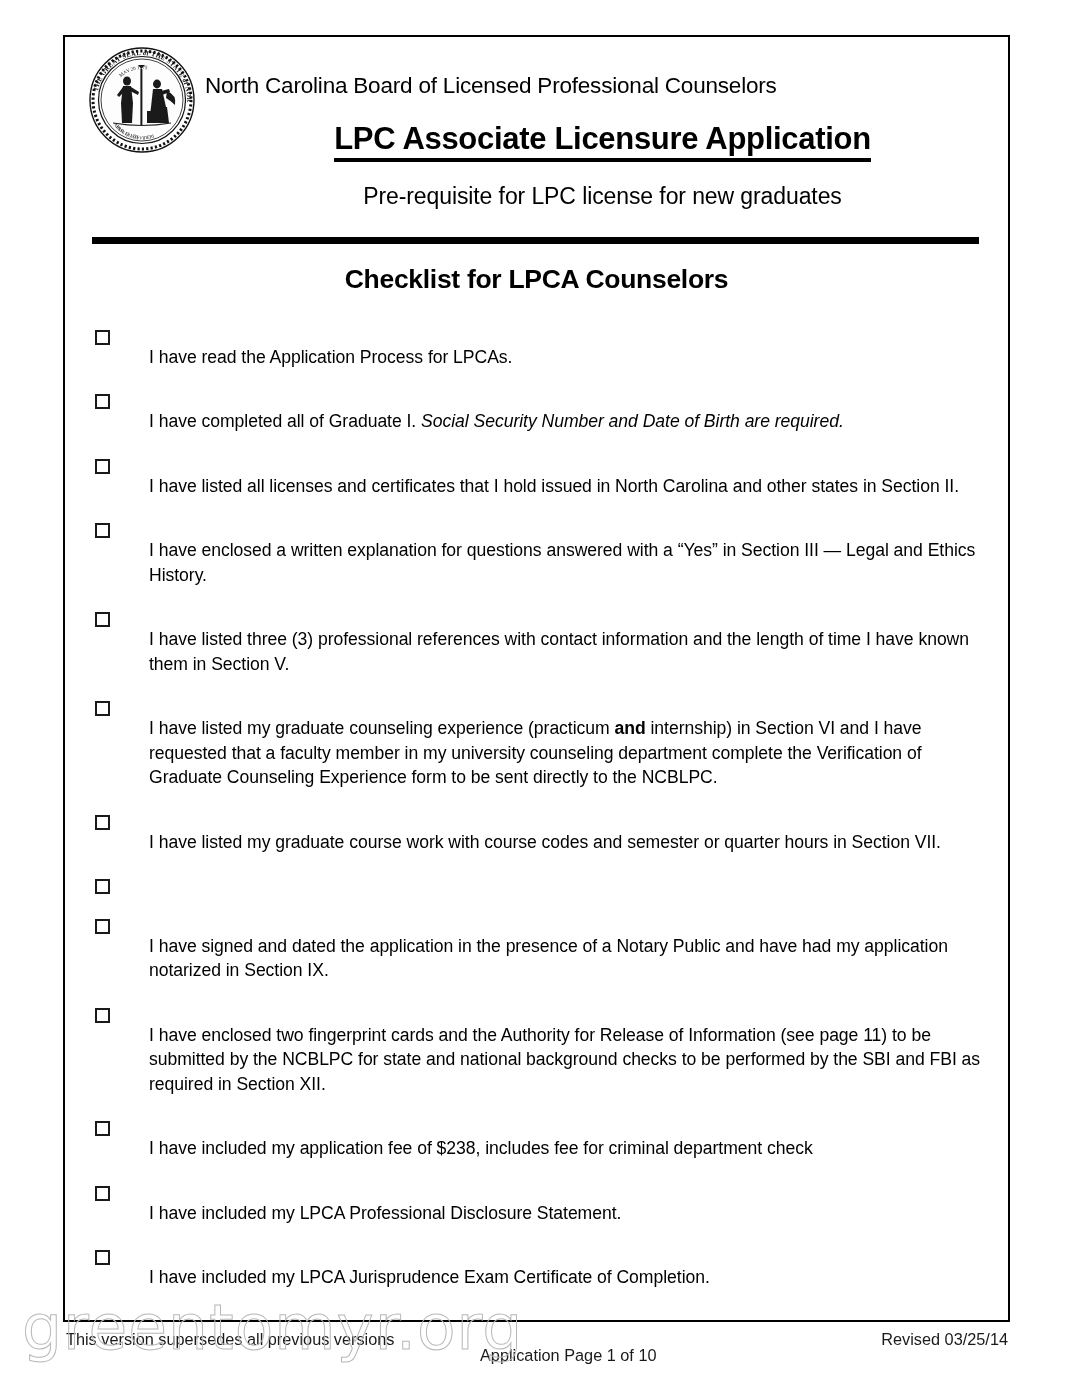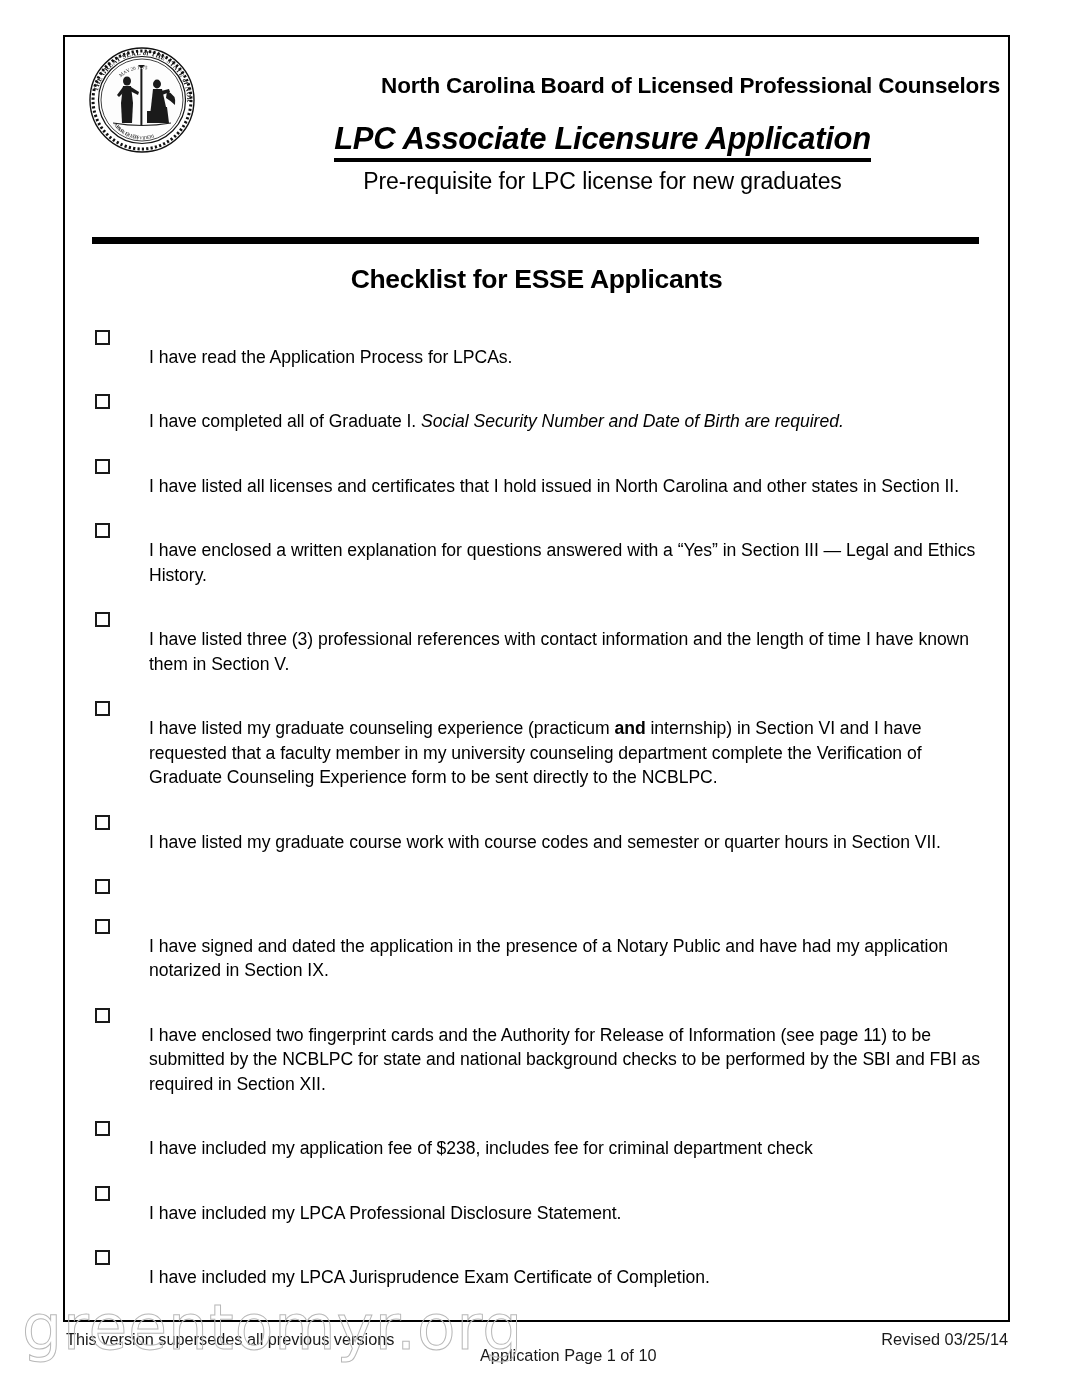--- a/index.html
+++ b/index.html
@@ -46,46 +46,45 @@
 
   #header-text {
     position: absolute;
     left: 140px;
     right: 8px;
     top: 0;
   }
 
   #board-name {
     font-size: 22.5px;
-    font-weight: bold;
-    text-align: right;
+    font-weight: normal;
+    text-align: left;
     letter-spacing: -0.2px;
     margin-top: 37px;
     line-height: 1.1;
   }
 
   #app-title {
     font-size: 31px;
     font-weight: bold;
     text-align: center;
     margin-top: 22px;
     line-height: 1.15;
     letter-spacing: -0.3px;
     display: block;
   }
   #app-title span.ul {
     border-bottom: 4px solid #000;
     padding-bottom: 2px;
-    font-style: italic;
   }
 
   #app-subtitle {
     font-size: 23px;
     text-align: center;
-    margin-top: 12px;
+    margin-top: 27px;
     line-height: 1.2;
     letter-spacing: -0.1px;
   }
 
   
   #thick-rule {
     position: absolute;
     left: 27px;
     top: 200px;
     width: 887px;
@@ -253,21 +252,21 @@
       <div id="board-name">North Carolina Board of Licensed Professional Counselors</div>
 
       <div id="app-title"><span class="ul">LPC Associate Licensure Application</span></div>
 
       <div id="app-subtitle">Pre-requisite for LPC license for new graduates</div>
     </div>
   </div>
 
   <div id="thick-rule"></div>
 
-  <div id="checklist-heading">Checklist for ESSE Applicants</div>
+  <div id="checklist-heading">Checklist for LPCA Counselors</div>
 
   <div id="checklist">
 
     <div class="check-row">
       <div class="checkbox"></div>
       <div class="check-text">I have read the Application Process for LPCAs.</div>
     </div>
 
     <div class="check-row">
       <div class="checkbox"></div>

